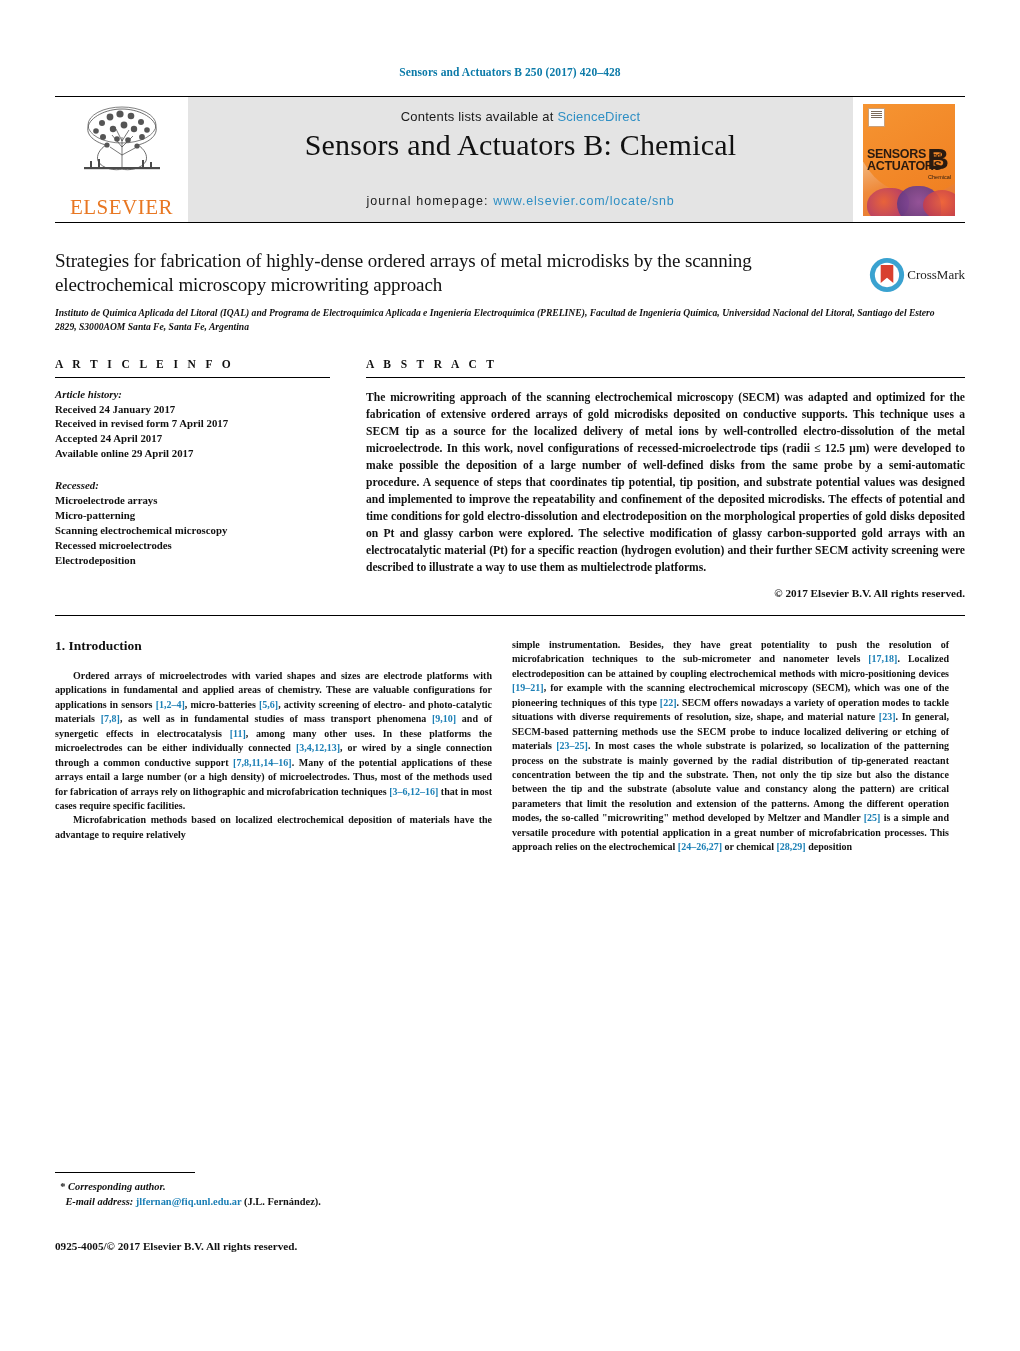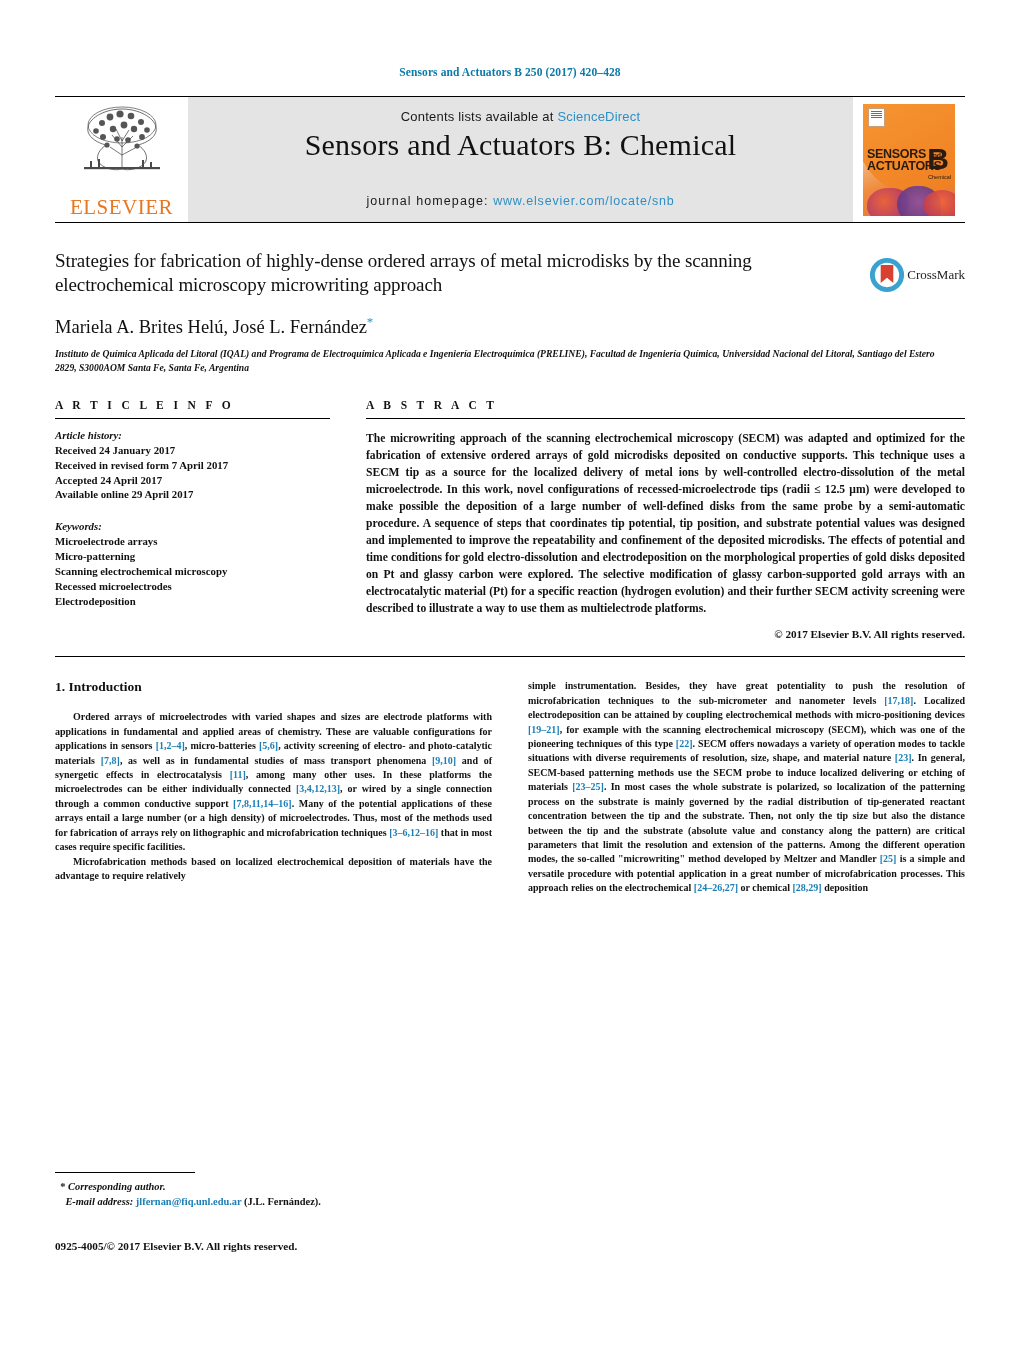--- a/index.html
+++ b/index.html
@@ -232,21 +232,21 @@
     margin-top: 11px;
     text-align: right;
     font-family: "Liberation Serif", serif;
     font-size: 11.2px;
     font-weight: bold;
     color: #111;
   }
 
   
   .rule-abs-end { border-top: 1.2px solid #000; margin-top: 16px; }
-  .cols { display: flex; gap: 36px; margin-top: 22px; }
+  .cols { display: flex; gap: 20px; margin-top: 22px; }
   .col { width: 437px; }
   h2.sec {
     font-family: "Liberation Serif", serif;
     font-size: 13.5px;
     font-weight: bold;
     margin: 0 0 15px 0;
     color: #111;
   }
   p.body {
     font-family: "Liberation Serif", serif;
@@ -390,39 +390,36 @@
         <svg class="cm-badge" viewBox="0 0 40 40">
           <circle cx="20" cy="20" r="19" fill="#3aa2d0"></circle>
           <circle cx="20" cy="20" r="13.5" fill="#ffffff"></circle>
           <path d="M13 9 h14 v20 l-7 -6 l-7 6 Z" fill="#d8402f"></path>
         </svg>
         <span class="cm-word">CrossMark</span>
       </div>
     </div>
   </div>
 
-  <div class="authors">
-    <span>Mariela A. Brites Helú, José L. Fernández</span><span class="star">*</span>
-  </div>
   <div class="affil">Instituto de Química Aplicada del Litoral (IQAL) and Programa de Electroquímica Aplicada e Ingeniería Electroquímica (PRELINE), Facultad de Ingeniería Química, Universidad Nacional del Litoral, Santiago del Estero 2829, S3000AOM Santa Fe, Santa Fe, Argentina</div>
 
   <div class="ab-wrap">
 
     <div class="info-col">
       <div class="sect-head">A R T I C L E   I N F O</div>
       <div class="rule-thick"></div>
       <div class="info-body">
         <div class="it">Article history:</div>
         <div>Received 24 January 2017</div>
         <div>Received in revised form 7 April 2017</div>
         <div>Accepted 24 April 2017</div>
         <div>Available online 29 April 2017</div>
       </div>
       <div class="info-body kw-block">
-        <div class="it">Keywords:</div>
+        <div class="it">Recessed:</div>
         <div>Microelectrode arrays</div>
         <div>Micro-patterning</div>
         <div>Scanning electrochemical microscopy</div>
         <div>Recessed microelectrodes</div>
         <div>Electrodeposition</div>
       </div>
     </div>
 
     <div class="abs-col">
       <div class="sect-head">A B S T R A C T</div>

